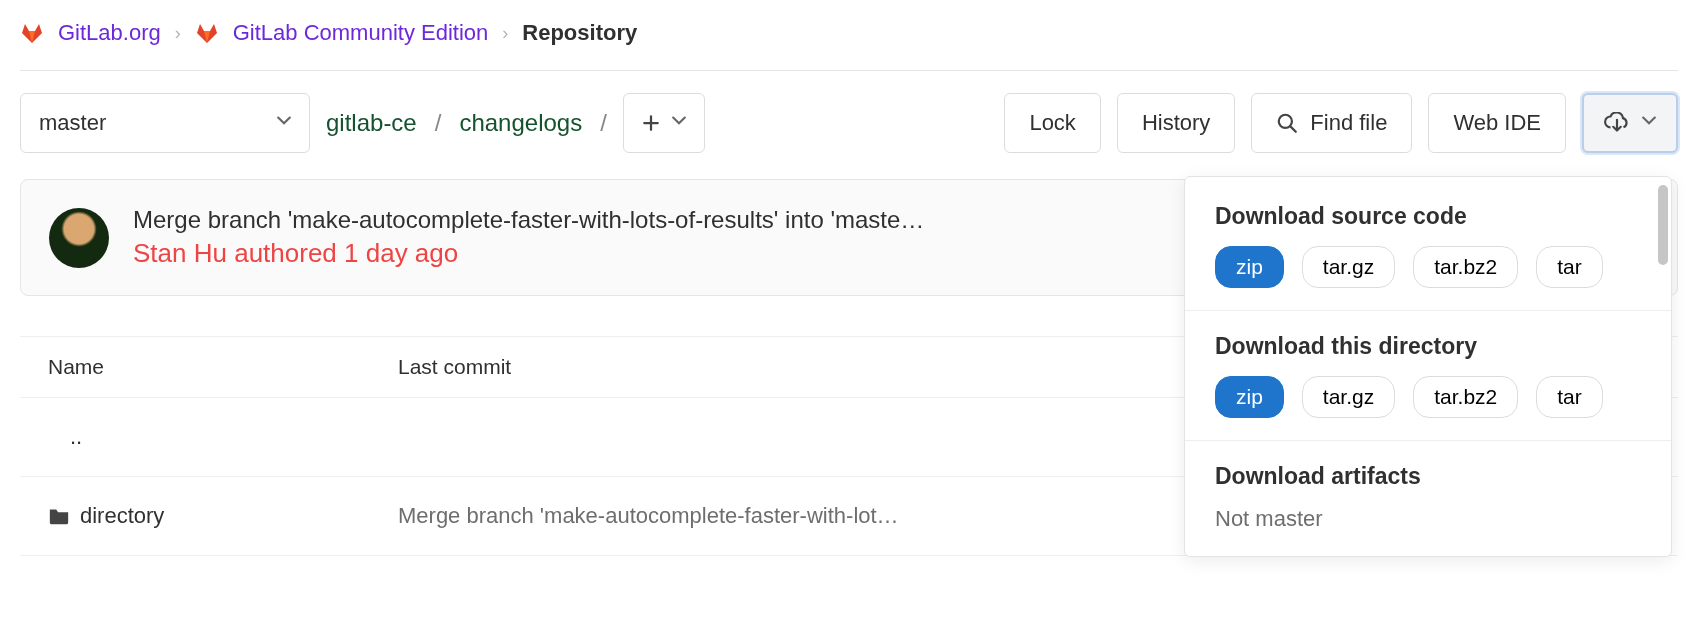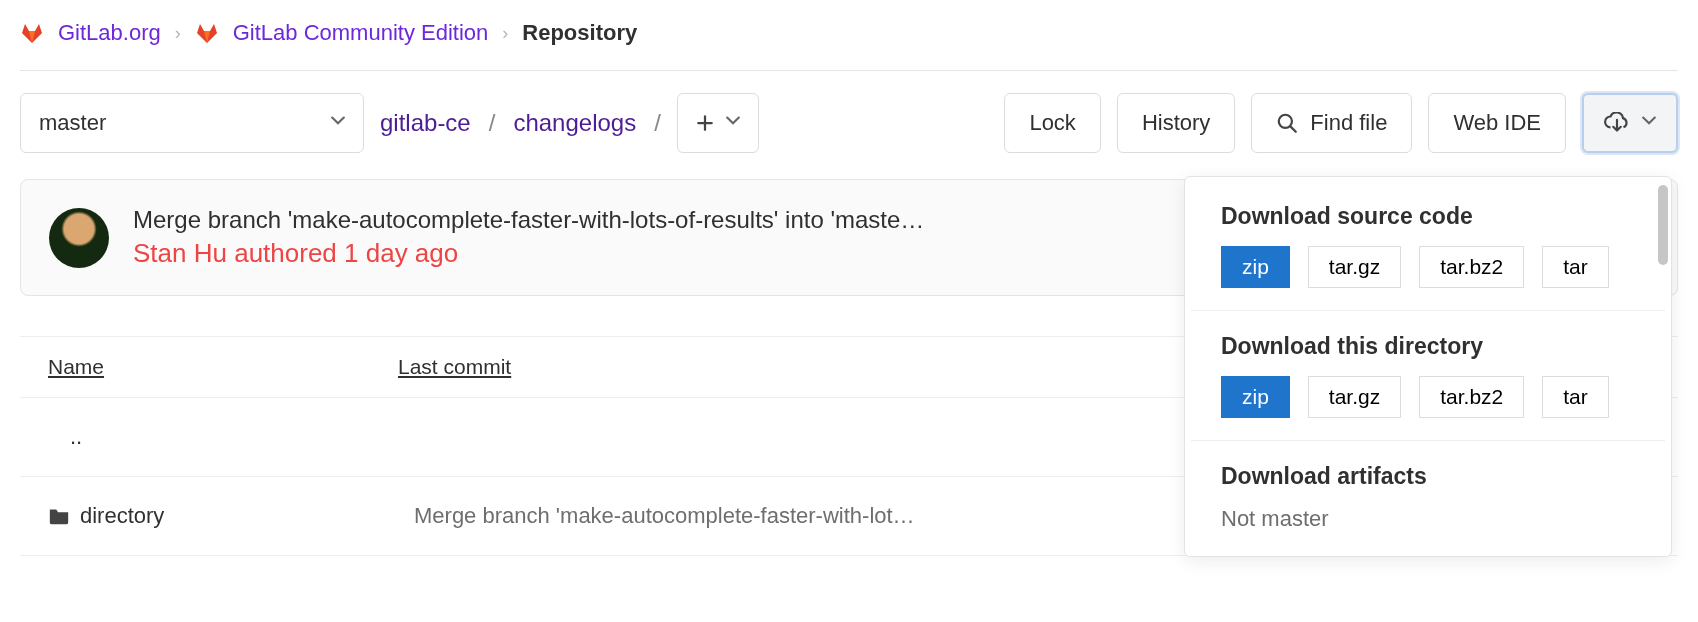--- a/index.html
+++ b/index.html
@@ -42,35 +42,35 @@
   border-radius: 6px;
   background: #fff;
   color: #303030;
   height: 60px;
   padding: 0 24px;
   font-size: 22px;
   cursor: pointer;
   gap: 12px;
 }
 .branch-select {
-  width: 344px;
+  width: 290px;
   justify-content: space-between;
   padding: 0 18px 0 18px;
 }
 .chev-down { width: 14px; height: 14px; }
 .chev-down svg { display:block; }
 
 .pathbar {
   display: flex;
   align-items: center;
   gap: 18px;
   font-size: 24px;
 }
 .pathbar .slash { color: #888; }
-.pathbar a { color: #4c1d95; text-decoration: none; }
+.pathbar a { color: #14532d; text-decoration: none; }
 
 .add-btn { padding: 0 18px; }
 
 .spacer { flex: 1; }
 
 .download-btn {
   border: 2px solid #b8ceea;
   background: #f3f4f5;
   box-shadow: 0 0 0 2px #dbe7f7;
   padding: 0 20px;
@@ -96,62 +96,61 @@
 .commit-title { font-weight: 400; font-size: 24px; margin-bottom: 4px; }
 .commit-sub { font-size: 26px; color: #ef4444; }
 
 
 .file-list { margin-top: 40px; border-top: 1px solid #eee; }
 .file-list .header {
   display: flex;
   padding: 18px 28px;
   border-bottom: 1px solid #eee;
   font-size: 21px;
-  text-decoration: underline;
 }
 .file-list .col-name { width: 350px; }
 .file-list .col-commit { flex:1; }
 .file-list .row {
   display: flex;
   align-items: center;
   padding: 26px 28px;
   border-bottom: 1px solid #eee;
   font-size: 22px;
 }
-.file-list .row .col-commit { color: #6e6e6e; margin-left: 16px; }
+.file-list .row .col-commit { color: #6e6e6e; }
 .folder-icon { width:22px; height:20px; margin-right:10px; }
 
 
 .download-panel {
   position: absolute;
   right: 26px;
   top: 176px;
   width: 488px;
   background: #fff;
   border: 1px solid #e3e3e3;
   border-radius: 6px;
   box-shadow: 0 4px 18px rgba(0,0,0,0.08);
-  padding: 26px 6px 24px;
+  padding: 26px 0 24px;
   z-index: 10;
 }
 .download-panel h3 {
   font-size: 23px;
   font-weight: 700;
   padding: 0 30px 16px;
 }
 .download-panel .section { padding-bottom: 22px; border-bottom: 1px solid #eee; margin-bottom: 22px; }
 .download-panel .section:last-child { border:0; margin:0; padding-bottom:0; }
 .format-row {
   display: flex;
   gap: 18px;
   padding: 0 30px;
 }
 .fmt {
   border: 1px solid #dcdcdc;
-  border-radius: 0;
+  border-radius: 16px;
   padding: 8px 20px;
   font-size: 21px;
   background:#fff;
   cursor:pointer;
 }
 .fmt.primary {
   background: #1f75cb;
   border-color: #1f75cb;
   color: #fff;
 }

